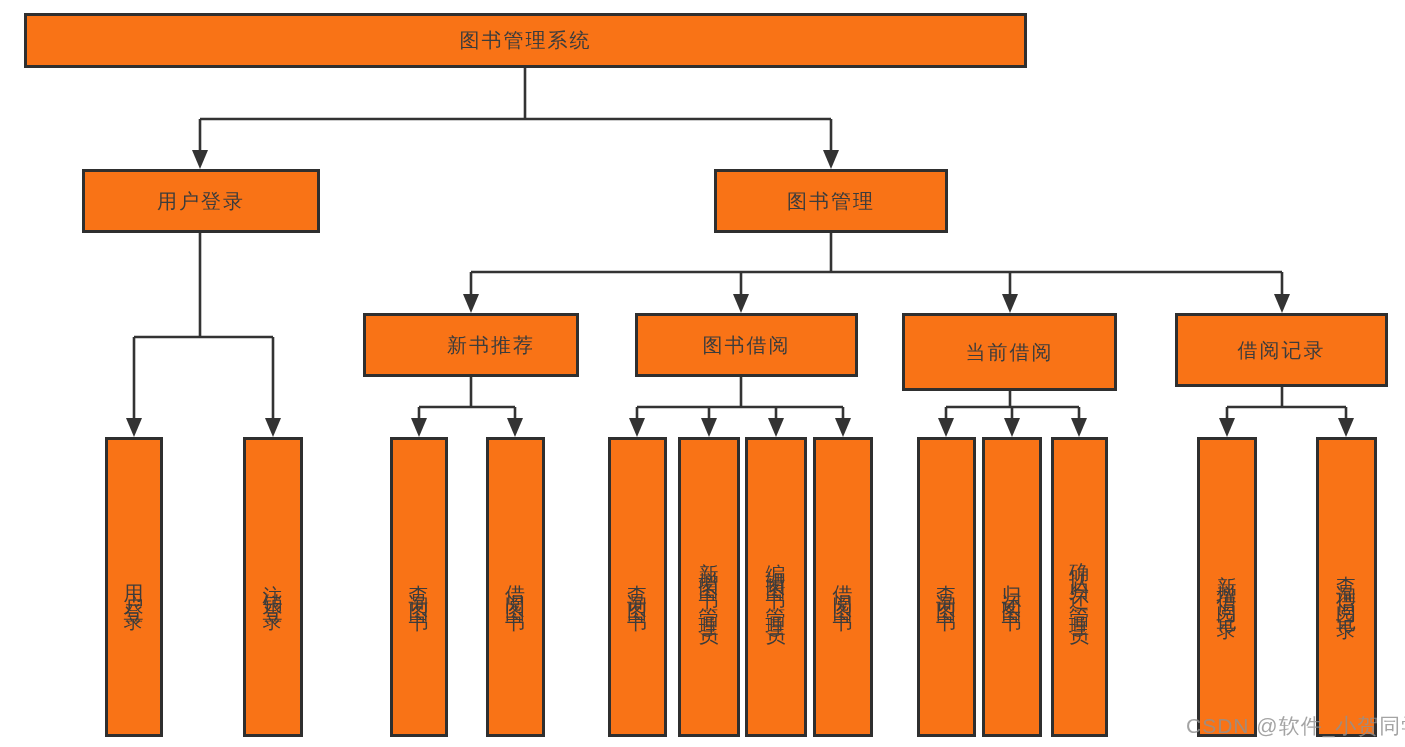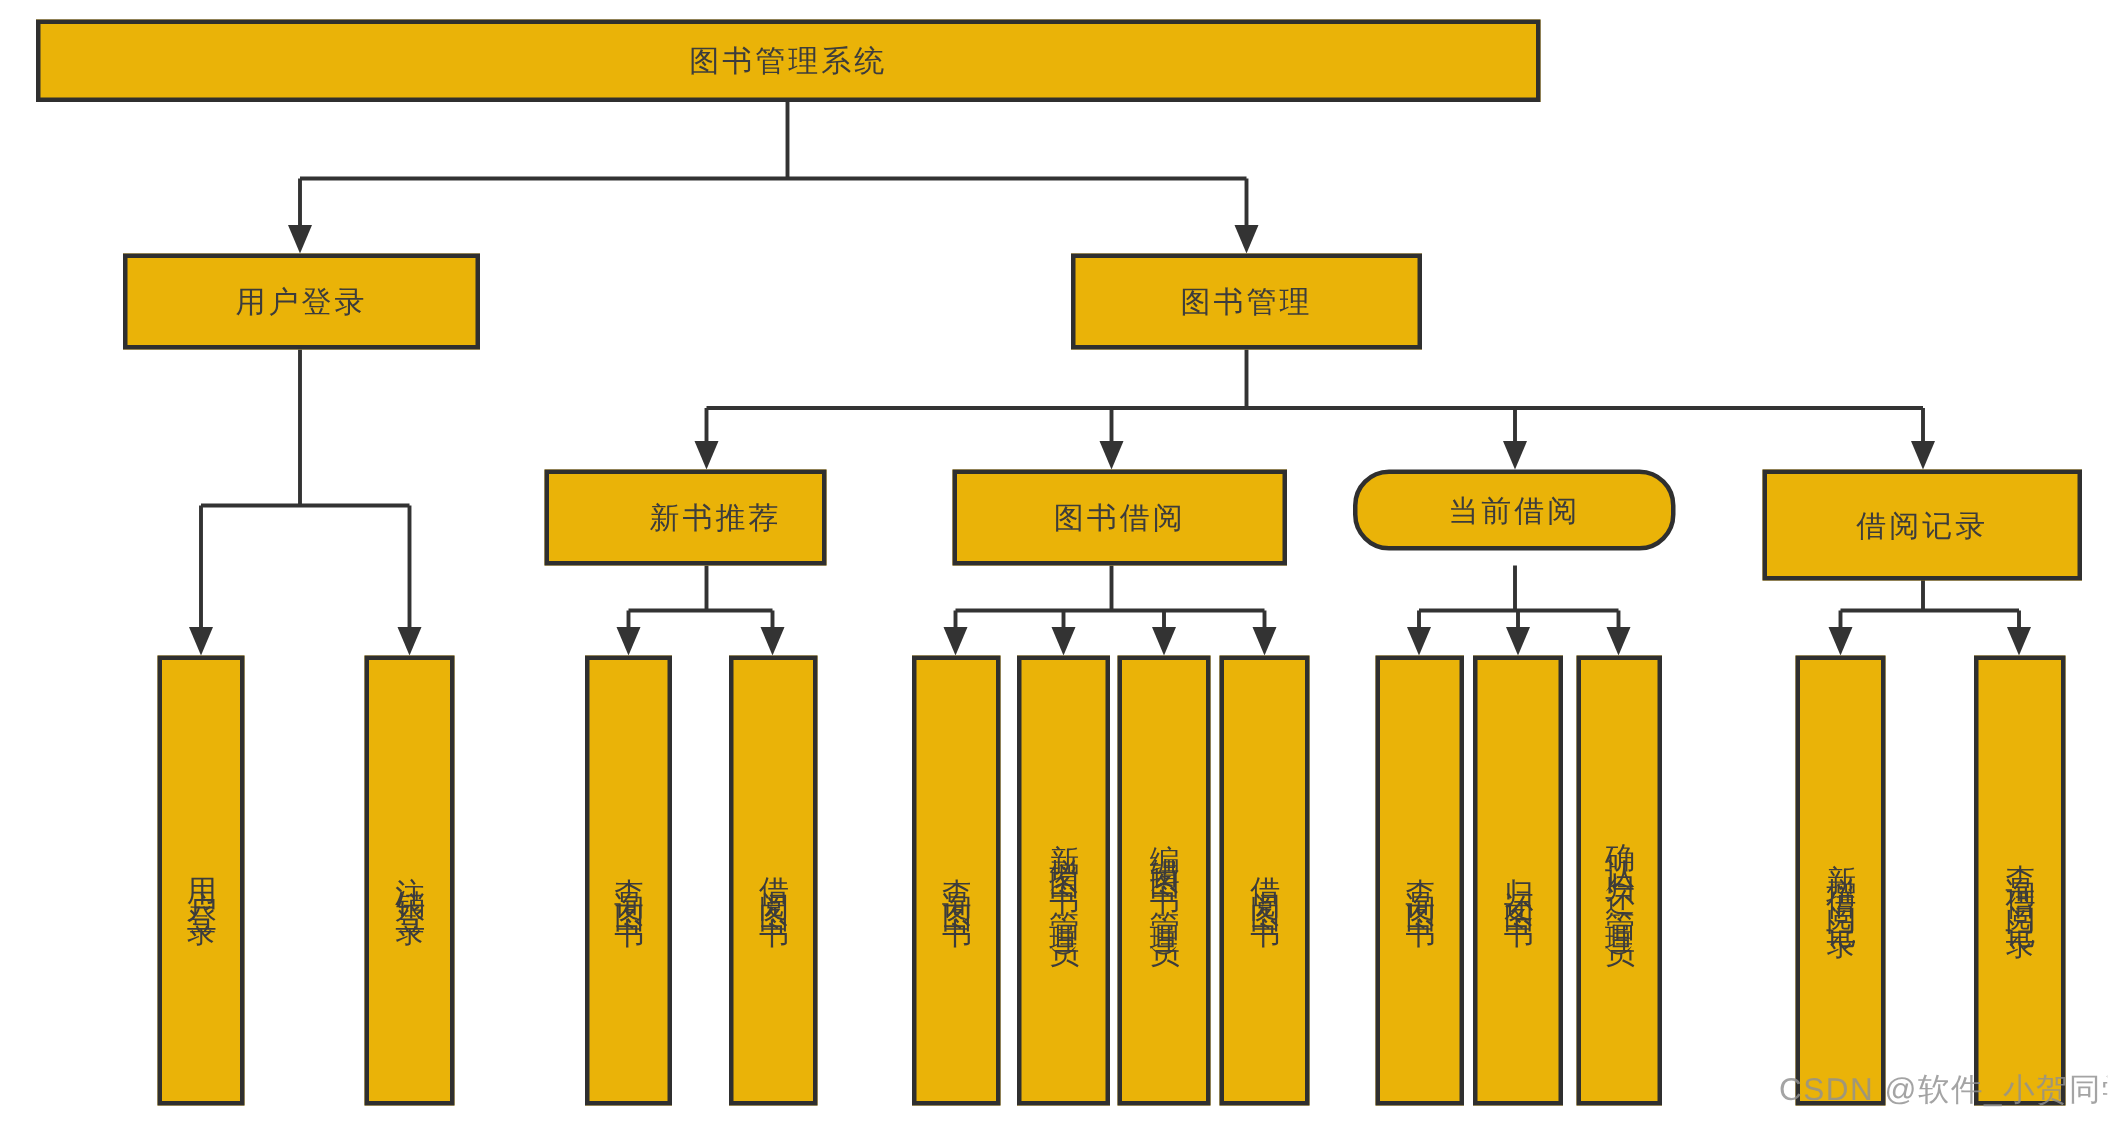--- a/index.html
+++ b/index.html
@@ -21,21 +21,21 @@
     stroke-width: 2.6;
   }
   svg.connectors polygon {
     fill: var(--line-color, #333333);
     stroke: none;
   }
   .node {
     position: absolute;
     box-sizing: border-box;
     border: 3px solid var(--border-color, #2f2f2f);
-    background: #eab308;
+    background: #f97316;
     display: flex;
     align-items: center;
     justify-content: center;
     color: var(--text-color, #3c3c3c);
   }
   .hbox {
     font-size: 20px;
     letter-spacing: 2px;
     white-space: nowrap;
   }
@@ -143,27 +143,27 @@
     <span>图书管理系统</span>
   </div>
 
   <div class="node hbox" style="left:82px; top:169px; width:238px; height:64px;">
     <span>用户登录</span>
   </div>
   <div class="node hbox" style="left:714px; top:169px; width:234px; height:64px;text-align:right;">
     <span>图书管理</span>
   </div>
 
-  <div class="node hbox" style="left:363px; top:313px; width:188px; height:64px;padding-left:40px;">
+  <div class="node hbox" style="left:363px; top:313px; width:216px; height:64px;padding-left:40px;">
     <span>新书推荐</span>
   </div>
   <div class="node hbox" style="left:635px; top:313px; width:223px; height:64px;">
     <span>图书借阅</span>
   </div>
-  <div class="node hbox" style="left:902px; top:313px; width:215px; height:54px;border-radius:24px;">
+  <div class="node hbox" style="left:902px; top:313px; width:215px; height:78px;">
     <span>当前借阅</span>
   </div>
   <div class="node hbox" style="left:1175px; top:313px; width:213px; height:74px;">
     <span>借阅记录</span>
   </div>
 
   <div class="node vbox" style="left:105px; top:437px; width:58px; height:300px;">
     <span>用户登录</span>
   </div>
   <div class="node vbox" style="left:243px; top:437px; width:60px; height:300px;">

